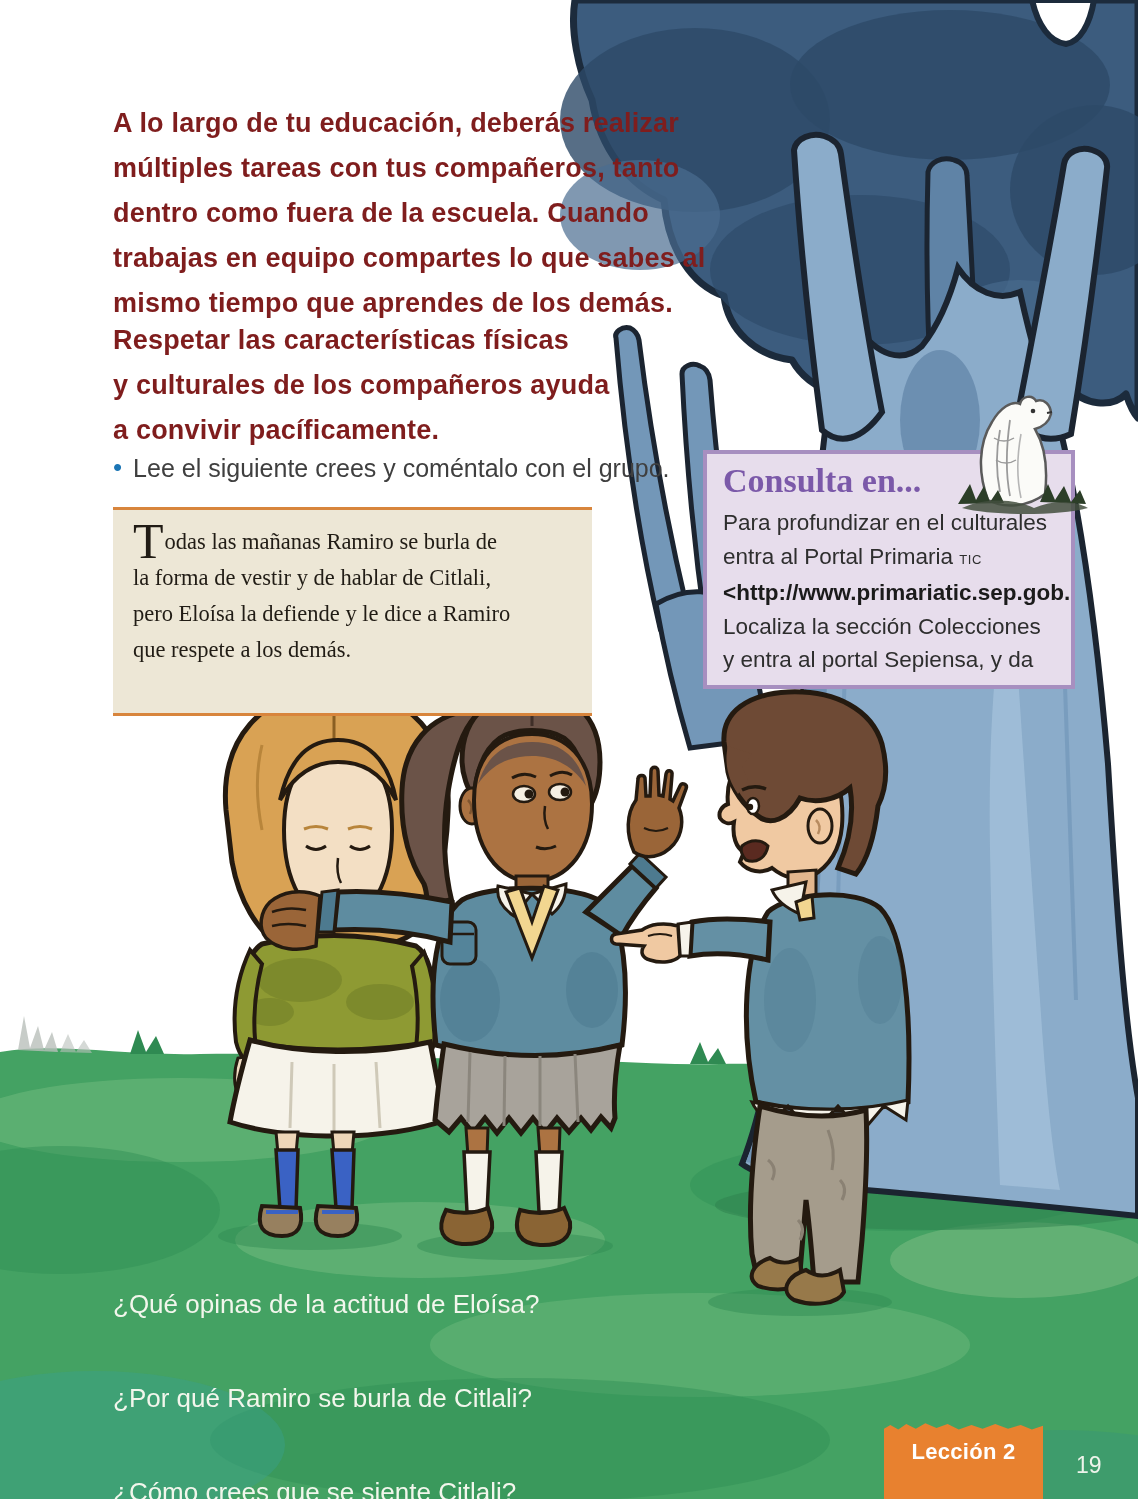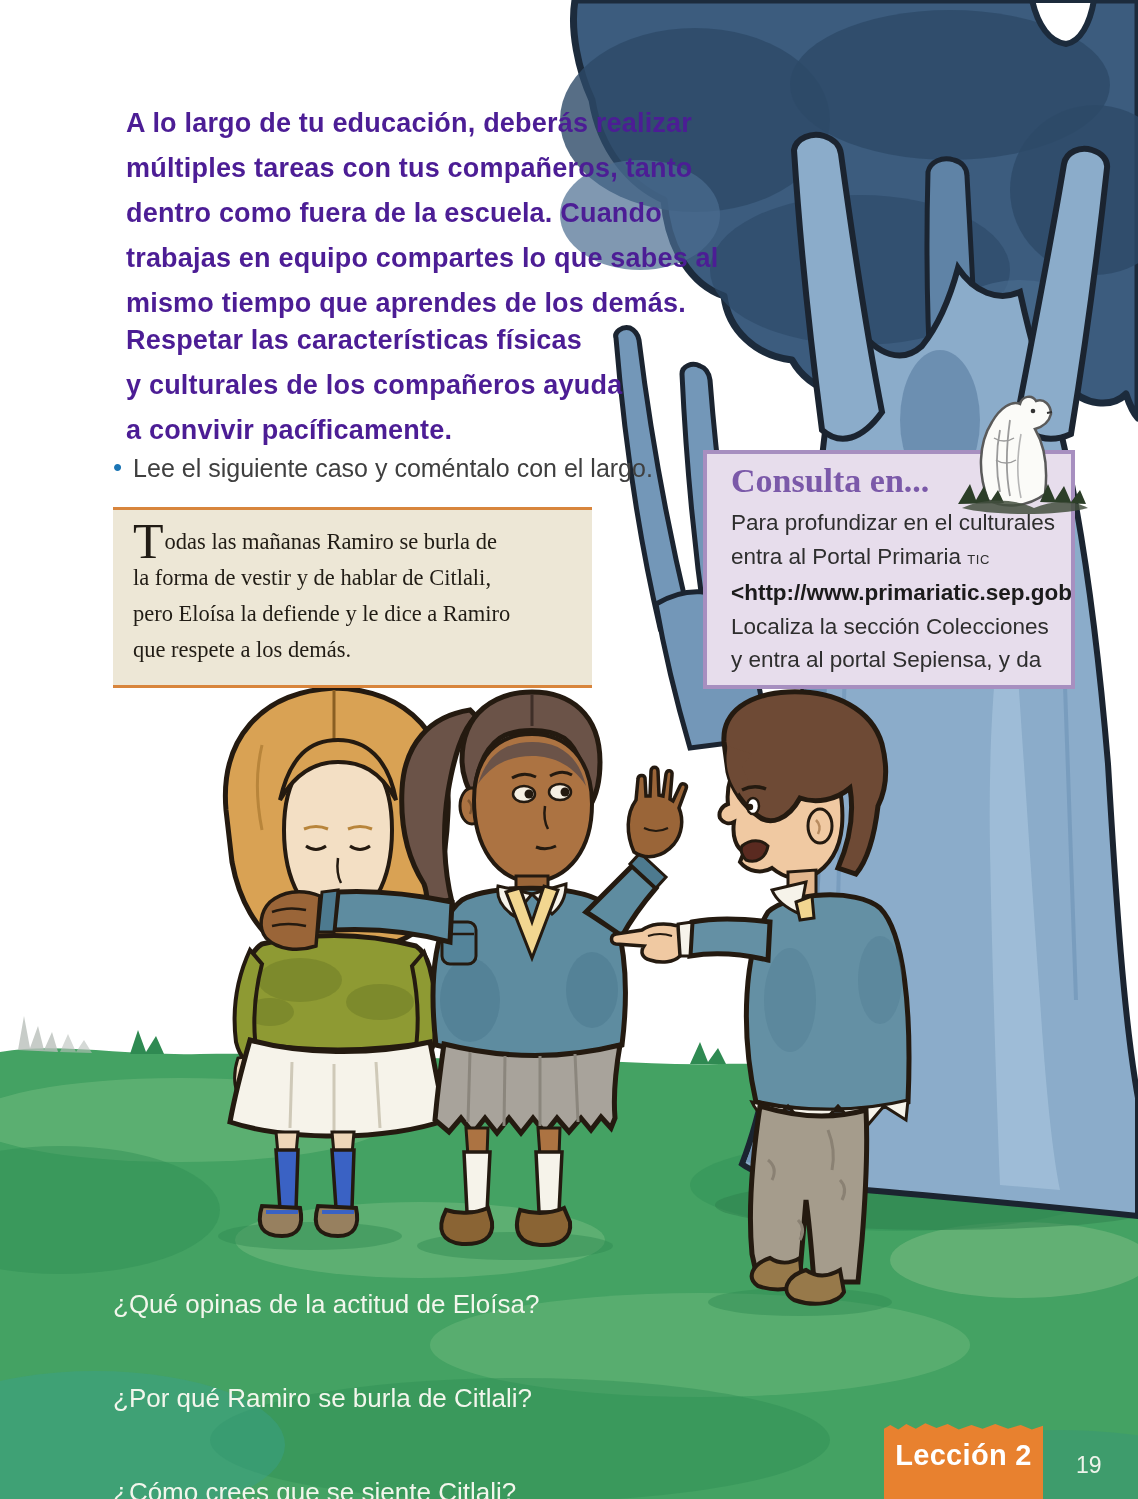--- a/index.html
+++ b/index.html
@@ -6,45 +6,45 @@
   #page{
     position:relative;width:1138px;height:1499px;background:#ffffff;
     overflow:hidden;margin:0 auto;
     font-family:"Liberation Sans",sans-serif;
   }
   #scene{position:absolute;left:0;top:0;z-index:0;}
   .abs{position:absolute;}
   .preline{white-space:pre-line;}
   
   .intro-par{
-    left:126px;width:660px;color:#4c1d95;font-weight:bold;
+    left:113px;width:660px;color:#7f1d1d;font-weight:bold;
     font-size:27px;line-height:45px;letter-spacing:0.2px;z-index:2;
   }
   
   .bullet-line{
     left:113px;top:452px;width:640px;z-index:2;display:flex;gap:11px;
     font-size:25px;color:#3F3F3F;line-height:32px;
   }
   .bullet-dot{color:#1B75B5;font-size:26px;line-height:30px;}
   
   .case-box{
-    left:113px;top:507px;width:479px;height:181px;box-sizing:border-box;
+    left:113px;top:507px;width:479px;height:209px;box-sizing:border-box;
     background:#EDE7D6;border-top:3px solid #D8853C;border-bottom:3px solid #D8853C;
     padding:14px 16px 0 20px;z-index:2;
     font-family:"Liberation Serif",serif;color:#211C15;
     font-size:22.5px;line-height:36px;
   }
   .dropcap{
     font-size:50px;line-height:26px;vertical-align:-9px;letter-spacing:1px;
   }
   
   .consulta-box{
     left:703px;top:450px;width:372px;height:239px;box-sizing:border-box;
     background:#E7DDEC;border:4px solid #A78FC0;z-index:2;
-    padding:6px 14px 0 24px;overflow:hidden;
+    padding:6px 14px 0 16px;overflow:hidden;
   }
   .consulta-title{
     font-family:"Liberation Serif",serif;font-weight:bold;
     color:#7B59A9;font-size:34px;line-height:42px;margin:0 0 4px 0;
   }
   .consulta-body{
     font-size:22.5px;line-height:33.5px;color:#2E2E2E;margin:0;
   }
   .consulta-body .smallcaps{font-size:13px;letter-spacing:0.5px;}
   .consulta-body strong{font-weight:bold;color:#1B1B1B;}
@@ -55,21 +55,21 @@
     left:113px;top:1234px;width:920px;z-index:2;color:#F2F6EC;
     font-size:26px;line-height:47px;z-index:2;
   }
   
   .lesson-badge{
     left:884px;top:1421px;width:159px;height:78px;background:#E8812F;z-index:2;
     clip-path:polygon(0 10%,4% 5%,9% 11%,14% 4%,20% 10%,26% 3%,33% 9%,40% 4%,47% 11%,55% 5%,62% 10%,70% 4%,78% 10%,86% 5%,93% 11%,100% 6%,100% 100%,0 100%);
     display:flex;justify-content:center;align-items:flex-start;
   }
   .lesson-badge span{
-    color:#FFFFFF;font-weight:bold;font-size:29px;margin-top:18px;letter-spacing:0.3px;
+    color:#FFFFFF;font-weight:bold;font-size:22px;margin-top:18px;letter-spacing:0.3px;
   }
   .page-number{
     left:1076px;top:1432px;color:#EDF3EA;font-size:23px;z-index:2;margin-top:20px;
   }
 </style>
 </head>
 <body>
 
 <div id="page">
 
@@ -325,21 +325,21 @@
 dentro como fuera de la escuela. Cuando
 trabajas en equipo compartes lo que sabes al
 mismo tiempo que aprendes de los demás.</div>
 
   <div class="abs intro-par preline" style="top:318px">Respetar las características físicas
 y culturales de los compañeros ayuda
 a convivir pacíficamente.</div>
 
   <div class="abs bullet-line">
     <span class="bullet-dot">•</span>
-    <span>Lee el siguiente caso y coméntalo con el largo.</span>
+    <span>Lee el siguiente crees y coméntalo con el grupo.</span>
   </div>
 
   <div class="abs case-box">
     <span class="dropcap">T</span><span class="preline">odas las mañanas Ramiro se burla de
 la forma de vestir y de hablar de Citlali,
 pero Eloísa la defiende y le dice a Ramiro
 que respete a los demás.</span>
   </div>
 
   <div class="abs consulta-box">

